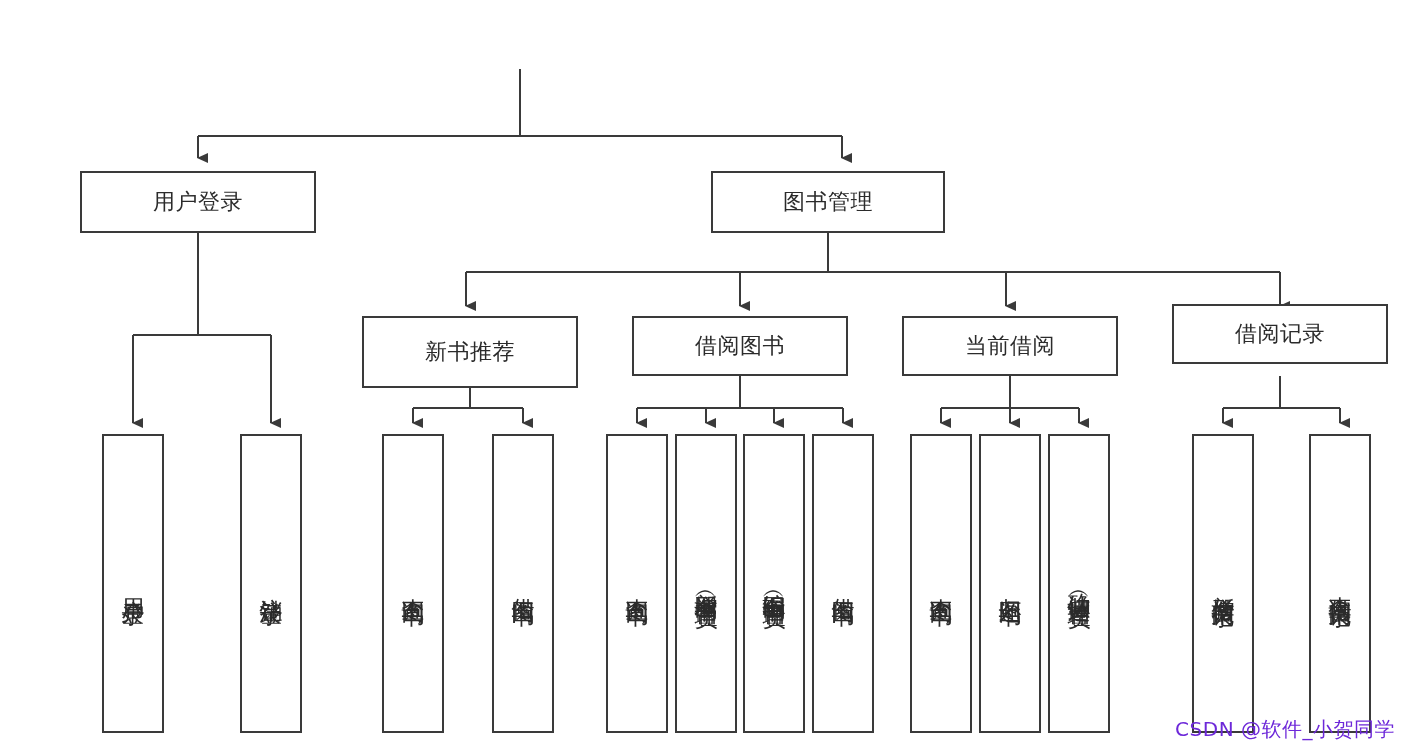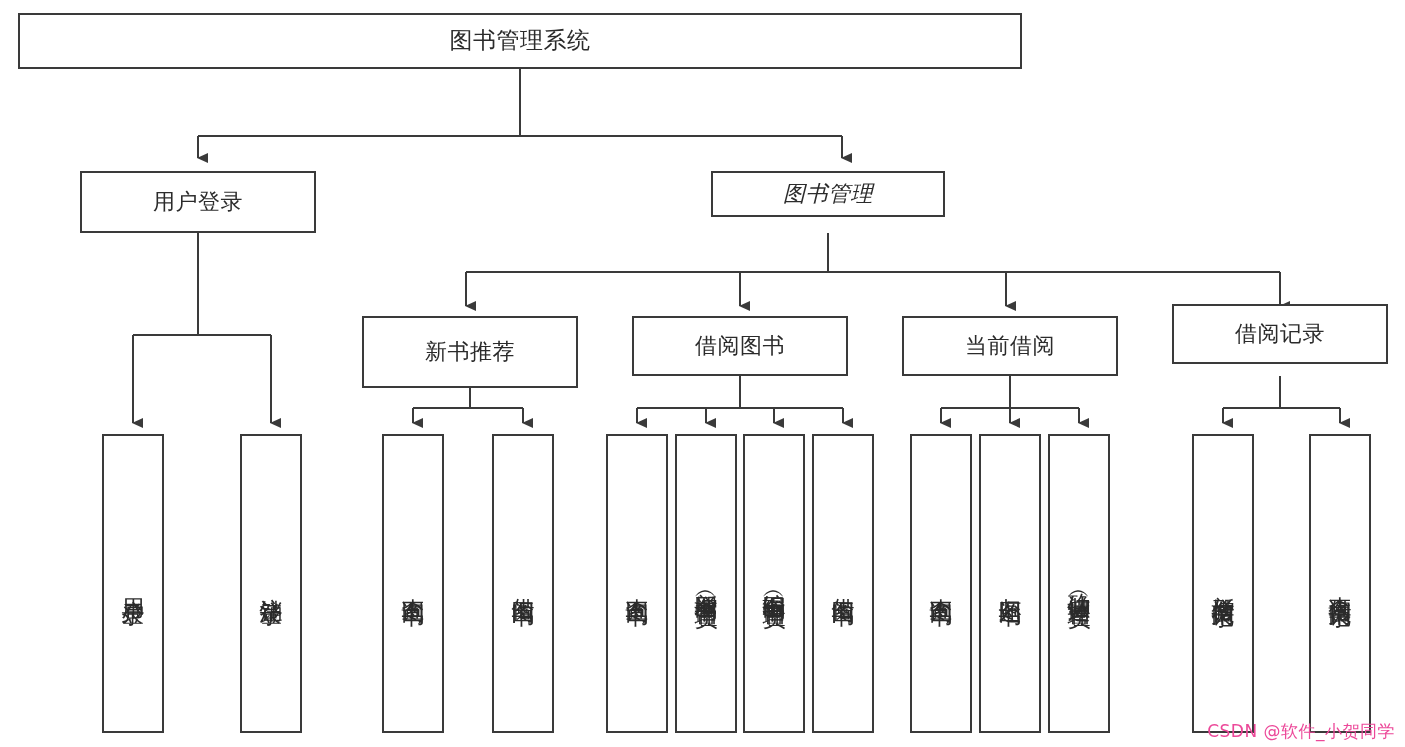--- a/index.html
+++ b/index.html
@@ -62,22 +62,22 @@
     text-orientation: upright;
     font-size: 23px;
     line-height: 1.08;
     letter-spacing: 2px;
     max-height: 100%;
   }
   .watermark {
     position: absolute;
     right: 10px;
     bottom: 4px;
-    font-size: 17px;
-    color: #ec4899;
+    font-size: 20px;
+    color: #6d28d9;
     letter-spacing: 0.5px;
     white-space: nowrap;
     user-select: none;
   }
 </style>
 </head>
 <body>
 
 <div id="diagram-root">
 
@@ -125,28 +125,25 @@
       <path d="M1010,408 L1010,423" marker-end="url(#arrowhead)"></path>
       <path d="M1079,408 L1079,423" marker-end="url(#arrowhead)"></path>
 
       <path d="M1280,376 L1280,408"></path>
       <path d="M1223,408 L1340,408"></path>
       <path d="M1223,408 L1223,423" marker-end="url(#arrowhead)"></path>
       <path d="M1340,408 L1340,423" marker-end="url(#arrowhead)"></path>
     </g>
   </svg>
 
-  <div class="node horizontal root" style="left:18px; top:13px; width:1004px; height:56px;">
-    <span class="node-label">图书管理系统</span>
-  </div>
 
   <div class="node horizontal" style="left:80px; top:171px; width:236px; height:62px;">
     <span class="node-label">用户登录</span>
   </div>
-  <div class="node horizontal" style="left:711px; top:171px; width:234px; height:46px;font-style:italic;">
+  <div class="node horizontal" style="left:711px; top:171px; width:234px; height:62px;">
     <span class="node-label">图书管理</span>
   </div>
 
   <div class="node horizontal" style="left:362px; top:316px; width:216px; height:72px;">
     <span class="node-label">新书推荐</span>
   </div>
   <div class="node horizontal" style="left:632px; top:316px; width:216px; height:60px;">
     <span class="node-label">借阅图书</span>
   </div>
   <div class="node horizontal" style="left:902px; top:316px; width:216px; height:60px;">

